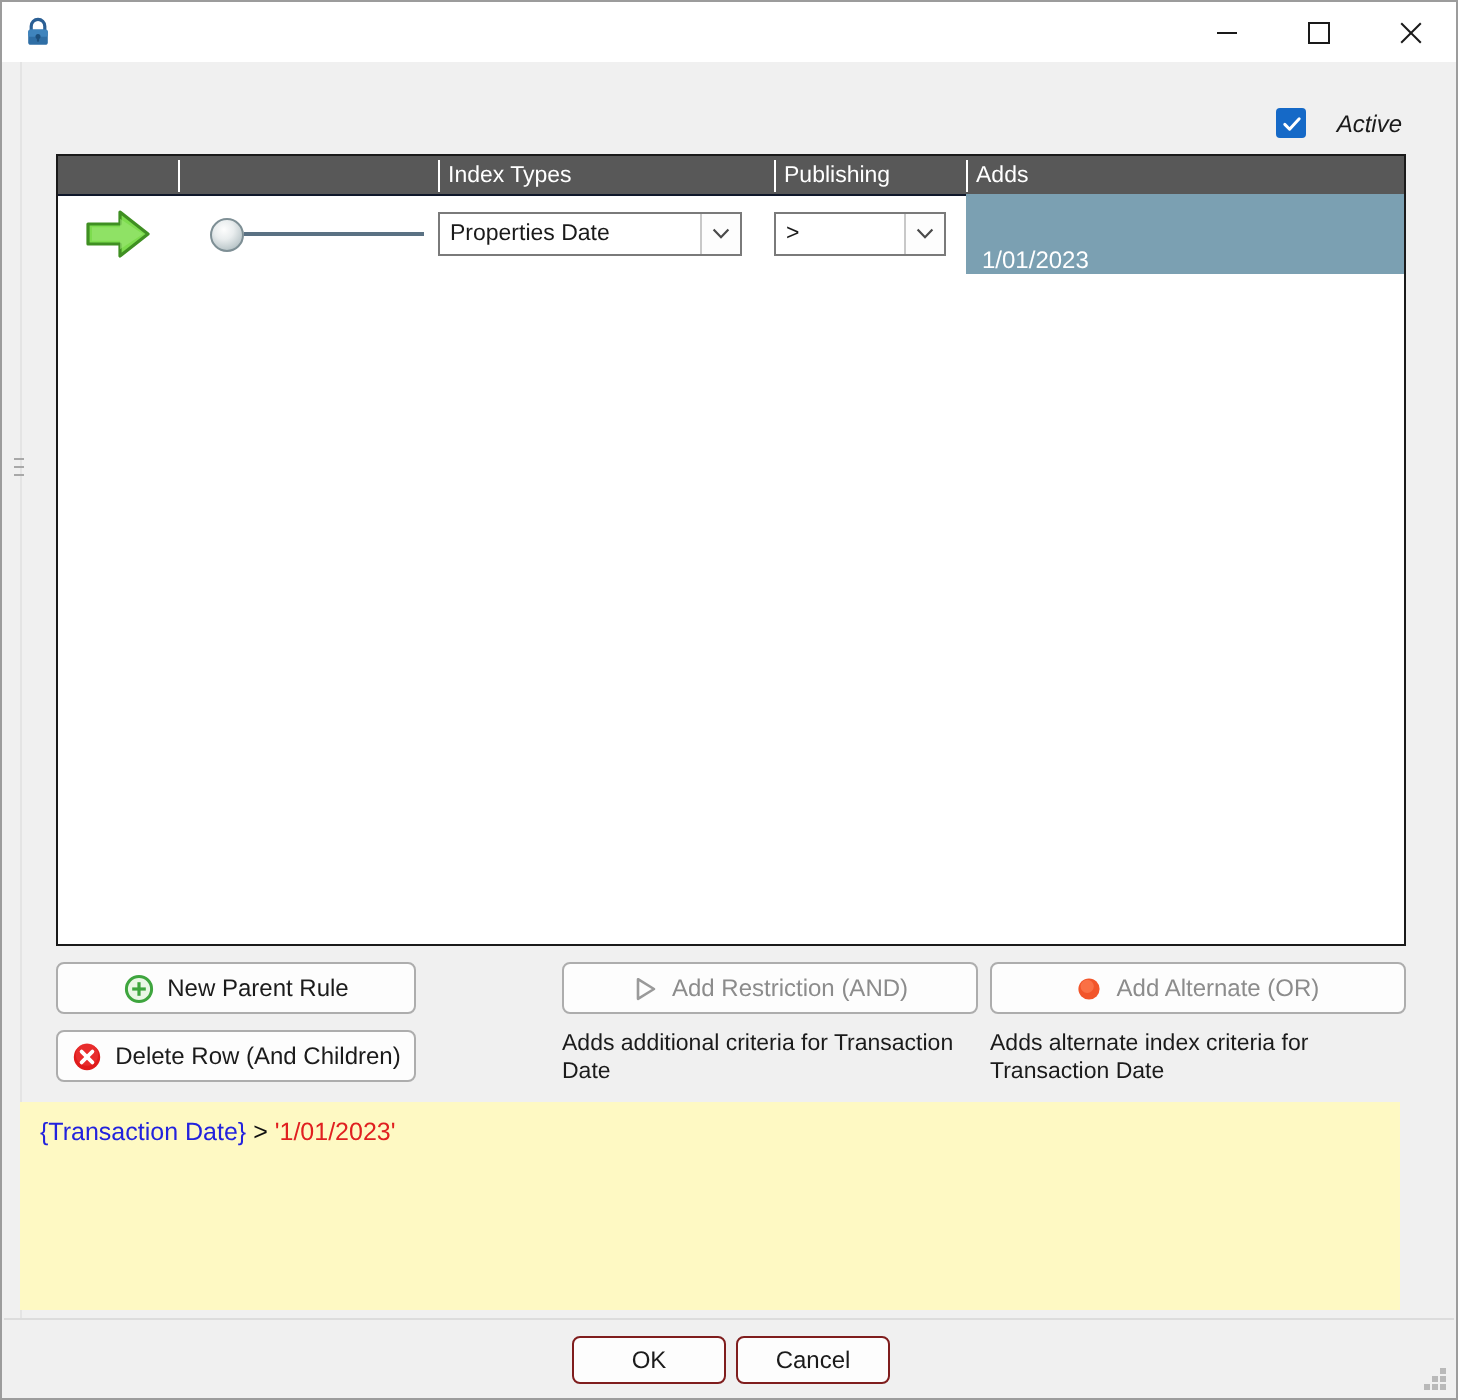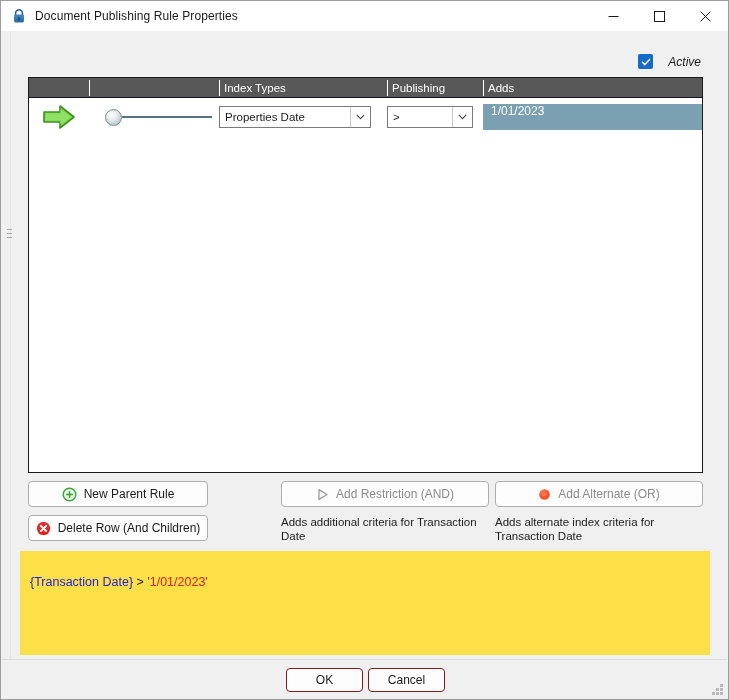--- a/index.html
+++ b/index.html
@@ -215,24 +215,24 @@
   }
   .cell-op {
     width: 96px;
     height: 38px;
     display: flex;
     align-items: center;
     flex: 0 0 auto;
   }
   .cell-value {
     flex: 1 1 auto;
-    height: 26px;
+    height: 40px;
     background: #7ba0b2;
     display: flex;
-    align-items: flex-start;
+    align-items: flex-end;
     box-sizing: border-box;
     padding-left: 8px;
   }
   .cell-value .val-text {
     color: #ffffff;
     font-size: 12px;
   }
 
   
   .combo {
@@ -295,27 +295,27 @@
     color: #1b1b1b;
     line-height: 14px;
     width: 200px;
   }
   #hint-restriction { left: 279px; top: 484px; }
   #hint-alternate { left: 493px; top: 484px; }
 
   
   .expr-panel {
     position: absolute;
-    left: 18px;
+    left: 8px;
     top: 520px;
     width: 690px;
     height: 104px;
-    background: #fde047;
-    box-sizing: border-box;
-    padding: 24px 10px;
+    background: #fef9c3;
+    box-sizing: border-box;
+    padding: 8px 10px;
     overflow: hidden;
   }
   .expr-line {
     font-size: 12.5px;
     white-space: nowrap;
   }
   .expr-field { color: #2222dd; }
   .expr-op { color: #101010; }
   .expr-val { color: #e02020; }
 
@@ -377,21 +377,20 @@
 <div id="app">
 
   <div class="titlebar">
     <svg class="title-icon" viewBox="0 0 16 16">
       <path d="M4.6 7V5.1a3.4 3.4 0 0 1 6.8 0V7" fill="none" stroke="#2b5f94" stroke-width="1.6"></path>
       <rect x="3.1" y="6.8" width="9.8" height="7.6" rx="1.3" fill="#2f6ea5"></rect>
       <rect x="3.1" y="6.8" width="9.8" height="3.6" rx="1.3" fill="#3f84bd"></rect>
       <circle cx="8" cy="10.2" r="1.25" fill="#1d4f7c"></circle>
       <rect x="7.45" y="10.3" width="1.1" height="2.6" rx="0.5" fill="#1d4f7c"></rect>
     </svg>
-    <div class="title-text">Document Publishing Rule Properties</div>
 
     <div class="win-controls">
       <div class="win-btn">
         <svg width="11" height="11" viewBox="0 0 11 11">
           <line x1="0.5" y1="5.5" x2="10.5" y2="5.5" stroke="#1a1a1a" stroke-width="1"></line>
         </svg>
       </div>
       <div class="win-btn">
         <svg width="11" height="11" viewBox="0 0 11 11">
           <rect x="0.5" y="0.5" width="10" height="10" fill="none" stroke="#1a1a1a" stroke-width="1"></rect>

